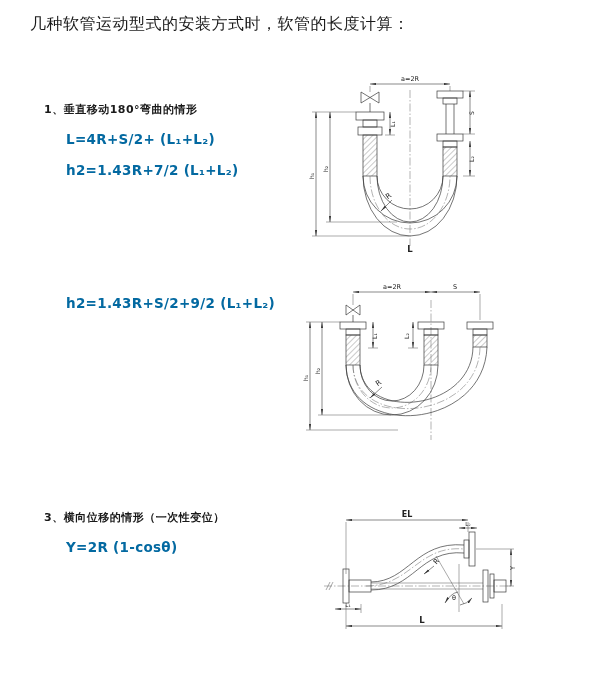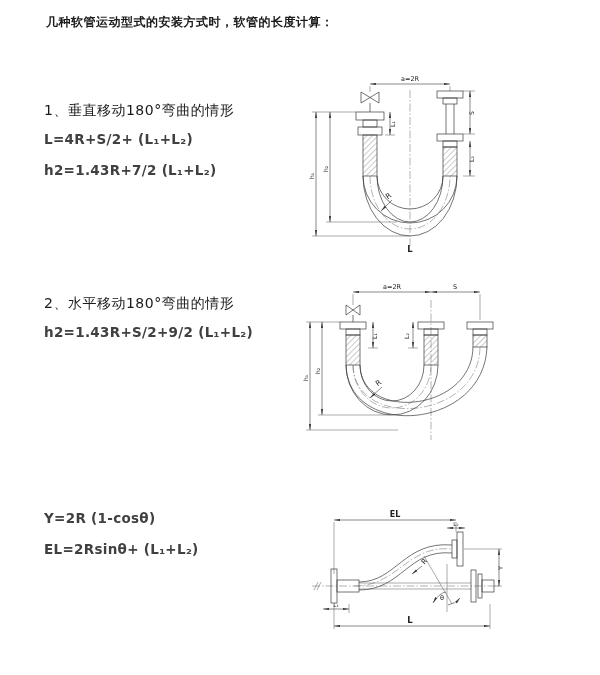--- a/index.html
+++ b/index.html
@@ -1,59 +1,58 @@
 <!DOCTYPE html>
 <html><head>
 <meta charset="utf-8">
 <style>
   html,body{margin:0;padding:0;}
   body{
     width:600px;height:675px;position:relative;background:#ffffff;
     font-family:"DejaVu Sans","Liberation Sans",sans-serif;color:#1a1a1a;overflow:hidden;
   }
   .page-title{
-    position:absolute;left:46px;top:14px;font-size:12px;font-weight:bold;letter-spacing:.5px;
+    position:absolute;left:30px;top:14px;font-size:16px;font-weight:normal;letter-spacing:.5px;
   }
   .section{position:absolute;left:44px;}
   #sec1{top:102px}
   #sec2{top:295px}
   #sec3{top:510px}
-  .sec-heading{font-size:14px;font-weight:normal;height:29px;letter-spacing:.5px;}
-  .formula{font-size:13.5px;font-weight:bold;height:31px;letter-spacing:.3px;color:#404040;}
+  .sec-heading{font-size:11px;font-weight:bold;height:29px;letter-spacing:.5px;}
+  .formula{font-size:13.5px;font-weight:bold;height:31px;margin-left:22px;letter-spacing:.3px;color:#0369a1;}
   .diagram{position:absolute;}
   #diag1{left:302px;top:64px;width:230px;height:200px;}
   #diag2{left:298px;top:280px;width:252px;height:178px;}
-  #diag3{left:304px;top:506px;width:268px;height:138px;}
+  #diag3{left:316px;top:506px;width:268px;height:138px;}
   svg{display:block;}
   svg text{fill:#222;font-family:"DejaVu Sans","Liberation Sans",sans-serif;}
   .cad{stroke:#3a3a3a;stroke-width:0.7;fill:none;}
   .cad-thin{stroke:#555;stroke-width:0.5;fill:none;}
   .dimline{stroke:#3a3a3a;stroke-width:0.6;fill:none;}
   .cline{stroke:#666;stroke-width:0.5;fill:none;stroke-dasharray:8 2 1.5 2;}
   .hatchrect{stroke:#3a3a3a;stroke-width:0.7;}
 </style>
 </head>
 <body>
 
 <div class="page-title">几种软管运动型式的安装方式时，软管的长度计算：</div>
 
 <div class="section" id="sec1">
   <div class="sec-heading">1、垂直移动180°弯曲的情形</div>
   <div class="formula">L=4R+S/2+ (L₁+L₂)</div>
   <div class="formula">h2=1.43R+7/2 (L₁+L₂)</div>
 </div>
 
 <div class="section" id="sec2">
-  <div class="sec-heading">2、水平移动180°弯曲的情形</div>
   <div class="formula">h2=1.43R+S/2+9/2 (L₁+L₂)</div>
 </div>
 
 <div class="section" id="sec3">
+  <div class="sec-heading">3、横向位移的情形（一次性变位）</div>
   <div class="formula">Y=2R (1-cosθ)</div>
-  <div class="formula">EL=2Rsinθ+ (L₁+L₂)</div>
 </div>
 
 <div class="diagram" id="diag1">
 <svg width="230" height="200" viewBox="0 0 230 200">
   <defs>
     <pattern id="hx1" width="4" height="4" patternUnits="userSpaceOnUse" patternTransform="rotate(45)">
       <line x1="0" y1="0" x2="0" y2="4" stroke="#666" stroke-width="0.7"></line>
     </pattern>
     <marker id="ar1" viewBox="0 0 10 8" refX="9.5" refY="4" markerWidth="11" markerHeight="9" orient="auto-start-reverse">
       <path d="M0,2.4 L10,4 L0,5.6 Z" fill="#333"></path>

